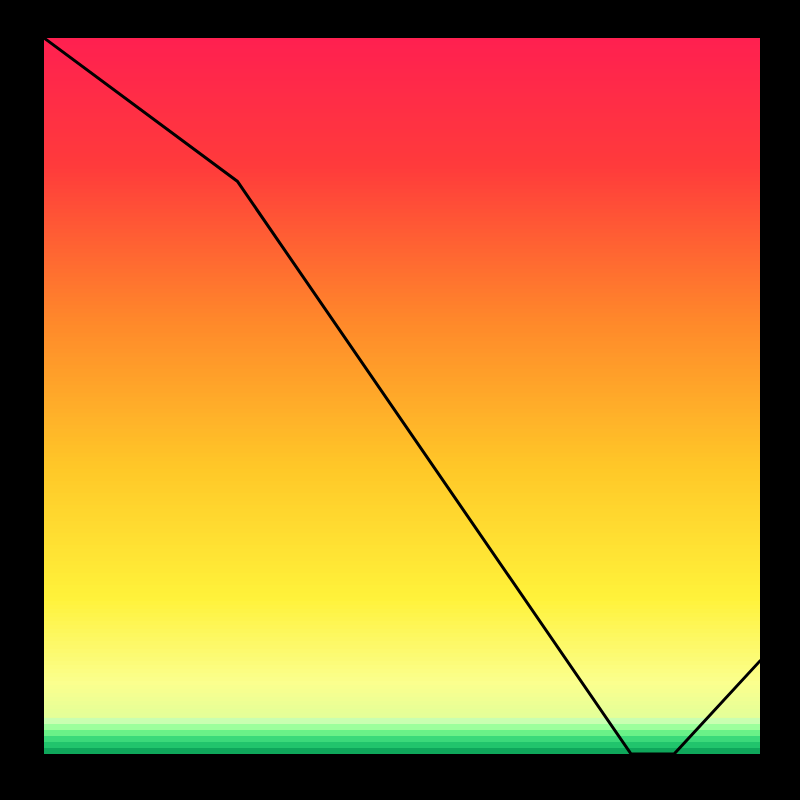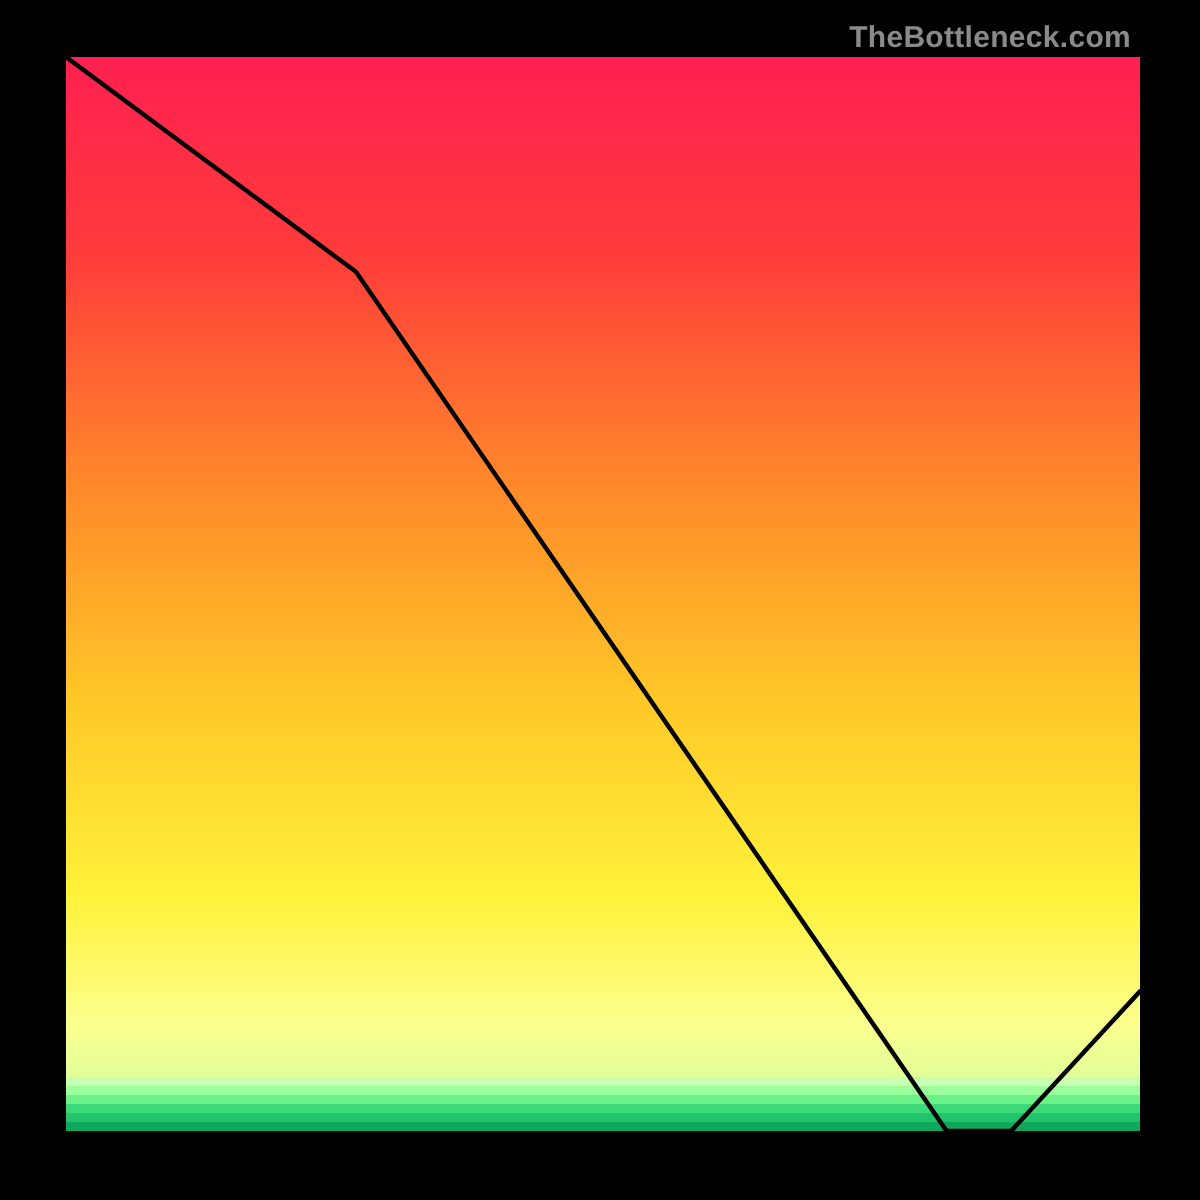--- a/index.html
+++ b/index.html
@@ -55,21 +55,20 @@
     font-weight: 800;
     letter-spacing: 0.5px;
     pointer-events: none;
   }
 </style>
 </head>
 <body>
 
 <div class="stage">
 
-  <div class="watermark">TheBottleneck.com</div>
 
   <div class="plot-area">
 
     <div class="gradient-stack" id="grad">
         <div class="band" style="top: -1px; height: 5.97778px; background: rgb(255, 32, 80);"></div>
         <div class="band" style="top: 3px; height: 5.97778px; background: rgb(255, 33, 79);"></div>
         <div class="band" style="top: 7px; height: 5.97778px; background: rgb(255, 34, 79);"></div>
         <div class="band" style="top: 11px; height: 5.97778px; background: rgb(255, 35, 78);"></div>
         <div class="band" style="top: 15px; height: 5.97778px; background: rgb(255, 35, 77);"></div>
         <div class="band" style="top: 19px; height: 5.97778px; background: rgb(255, 36, 77);"></div>

